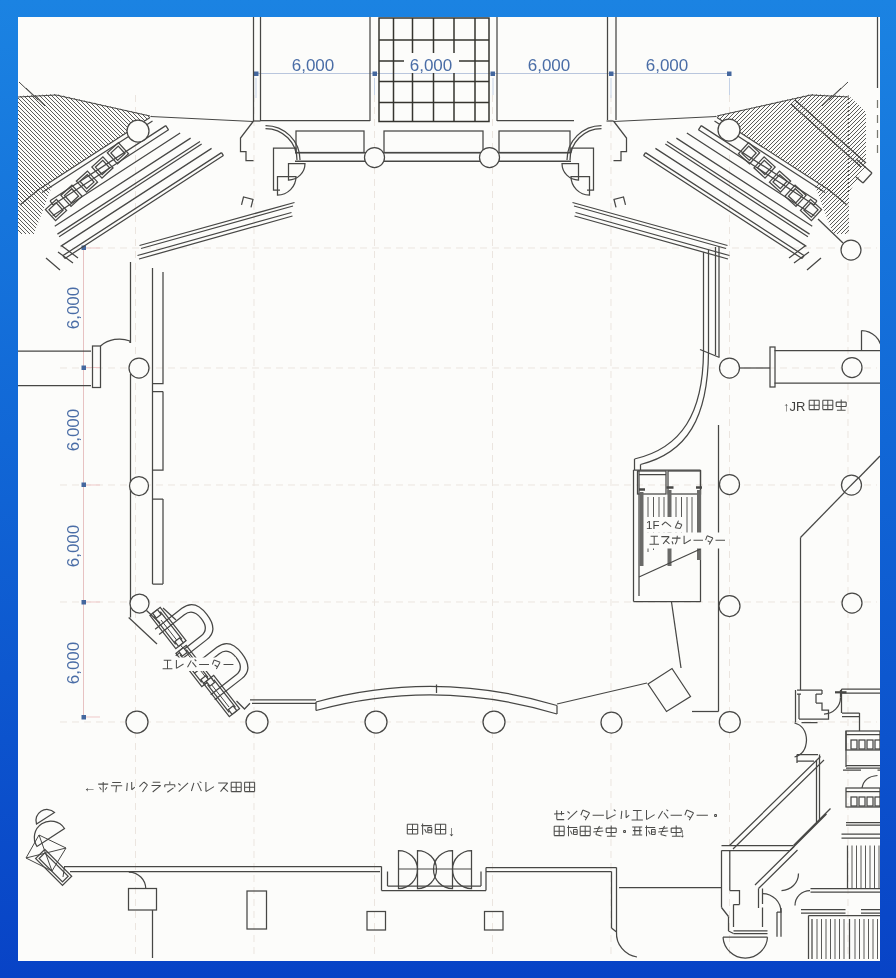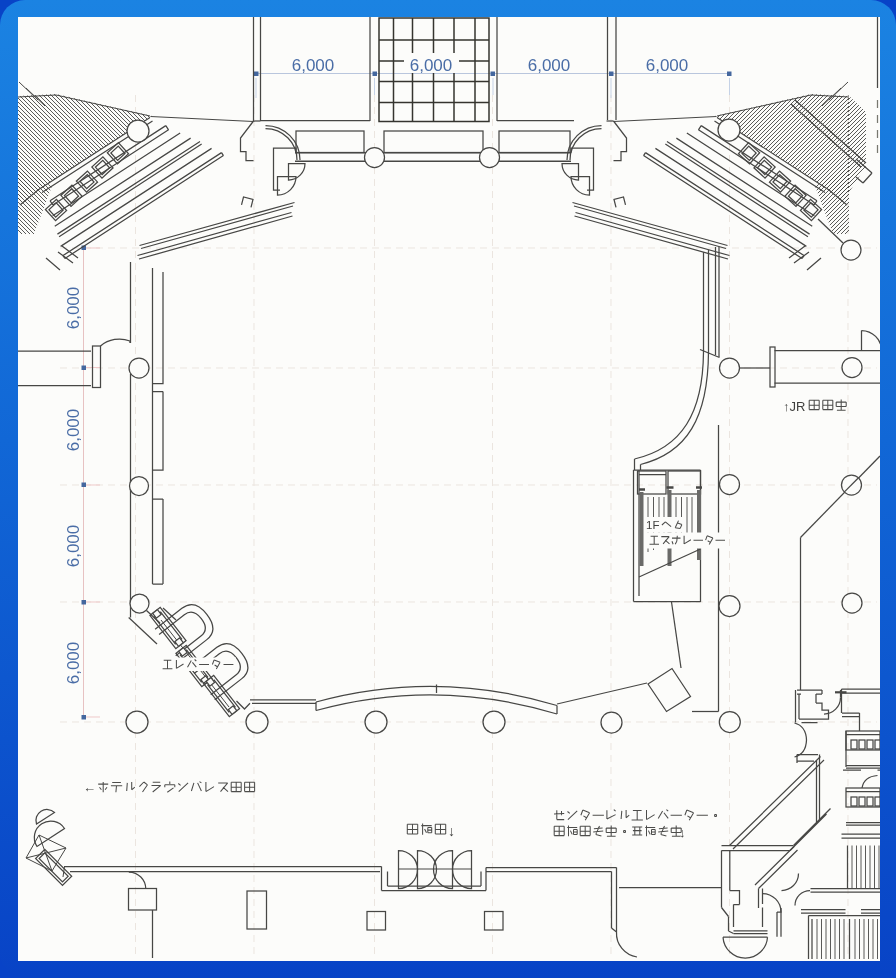--- a/index.html
+++ b/index.html
@@ -1,15 +1,15 @@
 <!DOCTYPE html>
 <html><head><meta charset="utf-8">
 <style>
 html,body{margin:0;padding:0;background:#0843c7;}
-#wrap{position:relative;width:896px;height:978px;overflow:hidden;border-radius:25px;}
+#wrap{position:relative;width:896px;height:978px;overflow:hidden;}
 svg{position:absolute;left:0;top:0;}
 text{font-family:"Liberation Sans",sans-serif;}
 </style></head>
 <body>
 <div id="wrap">
 <svg width="896" height="978" viewBox="0 0 896 978">
 <defs>
 <linearGradient id="frame" x1="0" y1="0" x2="0" y2="1">
 <stop offset="0" stop-color="#1b83e2"></stop>
 <stop offset="0.45" stop-color="#1167d6"></stop>

